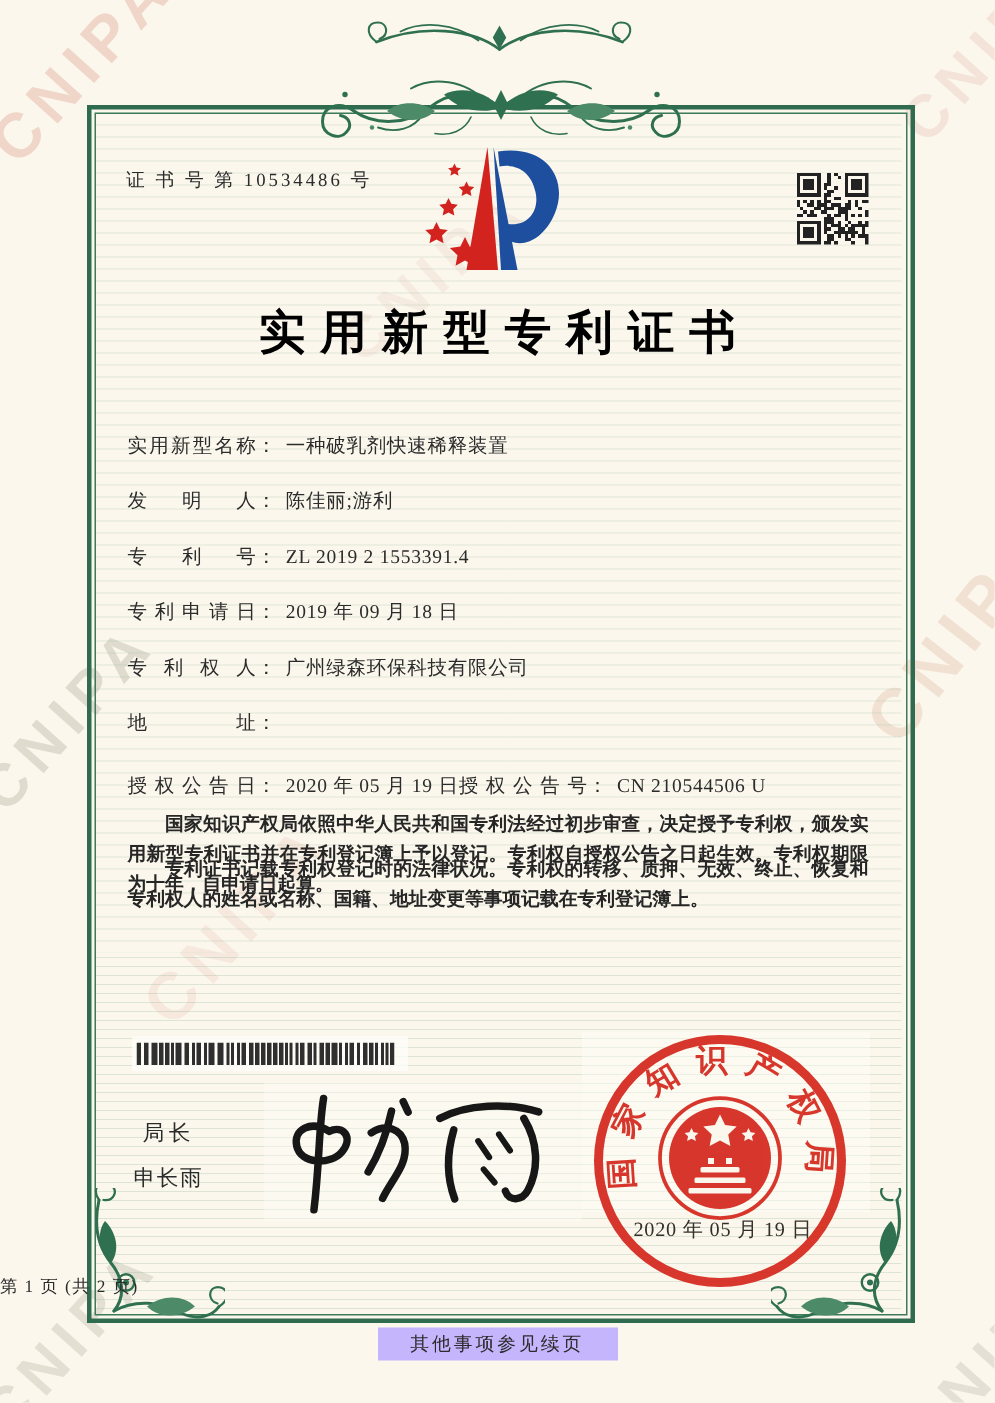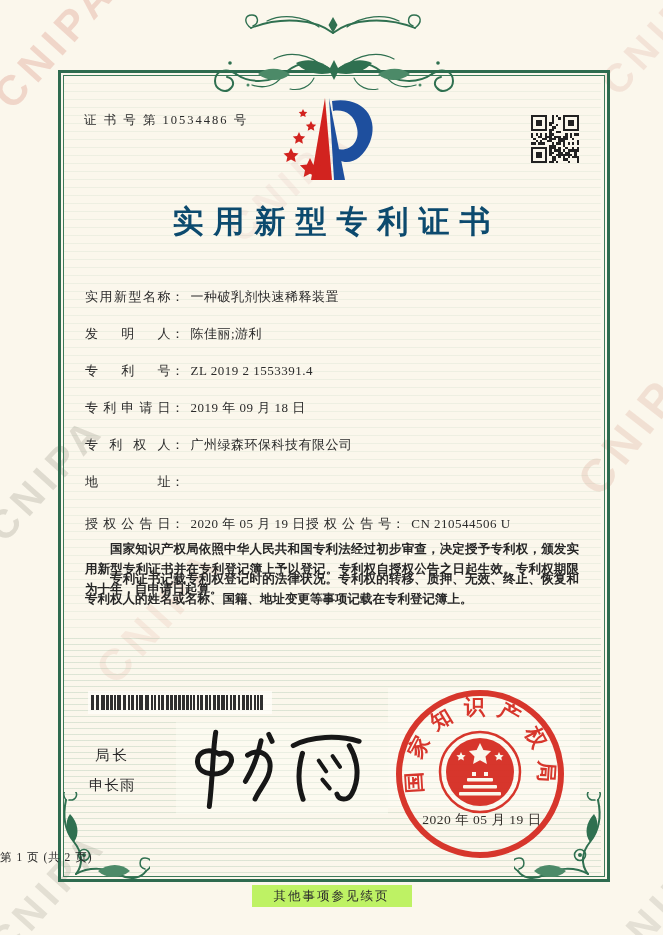--- a/index.html
+++ b/index.html
@@ -41,21 +41,21 @@
   .orn{position:absolute;z-index:4;}
   
   .cert-no{
     position:absolute;left:84px;top:112px;font-size:12.5px;letter-spacing:2px;z-index:3;
   }
   .logo{position:absolute;left:253px;top:94px;z-index:3;}
   .qr{position:absolute;left:531px;top:115px;z-index:3;}
   .title{
     position:absolute;left:0;right:0;top:201px;text-align:center;
     font-size:31px;font-weight:700;letter-spacing:10px;text-indent:10px;
-    color:#0c4a6e;z-index:3;
+    color:#000000;z-index:3;
   }
   .frow{position:absolute;left:85px;display:flex;align-items:flex-start;
     font-size:13px;letter-spacing:.5px;z-index:3;line-height:19px;justify-content:center;}
   .flabel{
     display:inline-block;width:86px;text-align:justify;text-align-last:justify;
     flex:none;
   }
   .fcolon{flex:none;margin-right:6px;}
   .fvalue{white-space:nowrap;}
   .addr-lines div{white-space:nowrap;}
@@ -76,21 +76,21 @@
     position:absolute;left:399px;top:811px;width:166px;text-align:center;
     font-size:13.5px;color:#332f2a;letter-spacing:.5px;z-index:6;
   }
   .page-info{
     position:absolute;left:0;right:0;top:850px;
     font-size:11.5px;letter-spacing:1px;z-index:4;
   }
   .cont-note{
     position:absolute;left:0;right:0;top:888px;text-align:center;z-index:5;font-size:12.5px;
   }
-  .cont-note span{background:#bef264;padding:4px 22px;letter-spacing:2px;}
+  .cont-note span{background:#c4b5fd;padding:4px 22px;letter-spacing:2px;}
 </style>
 </head>
 <body>
 
 <div class="wm" style="left:-16px;top:86px;font-size:42px;color:#e6b6a8;opacity:.5;transform:rotate(-48deg);">CNIPA</div>
 <div class="wm" style="left:592px;top:74px;font-size:40px;color:#ecd0c4;opacity:.5;transform:rotate(-48deg);">CNIPA</div>
 <div class="wm" style="left:-22px;top:520px;font-size:40px;color:#d9d5c9;opacity:.8;transform:rotate(-48deg);">CNIPA</div>
 <div class="wm" style="left:566px;top:472px;font-size:46px;color:#ecd2c3;opacity:.6;transform:rotate(-52deg);">CNIPA</div>
 <div class="wm" style="left:-20px;top:935px;font-size:40px;color:#d9d5c9;opacity:.7;transform:rotate(-48deg);">CNIPA</div>
 <div class="wm" style="left:594px;top:948px;font-size:40px;color:#d9d5c9;opacity:.65;transform:rotate(-48deg);">CNIPA</div>

